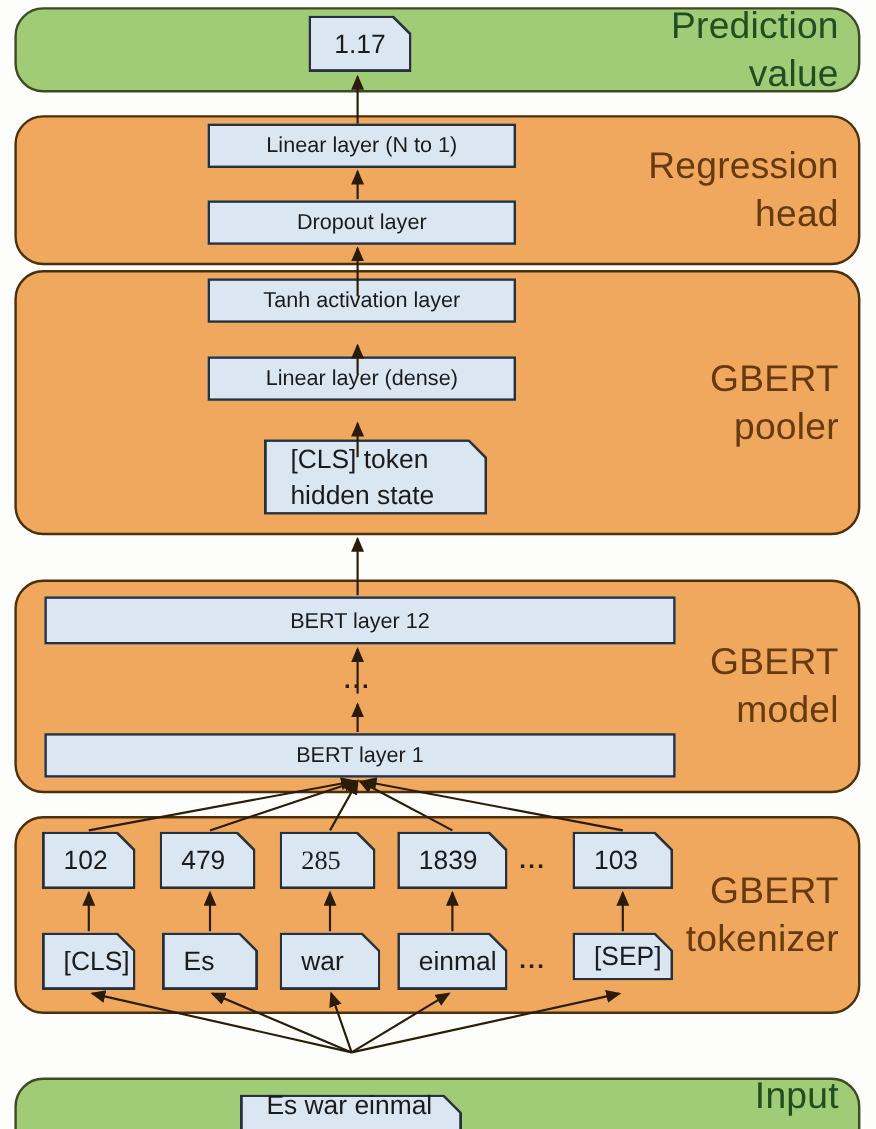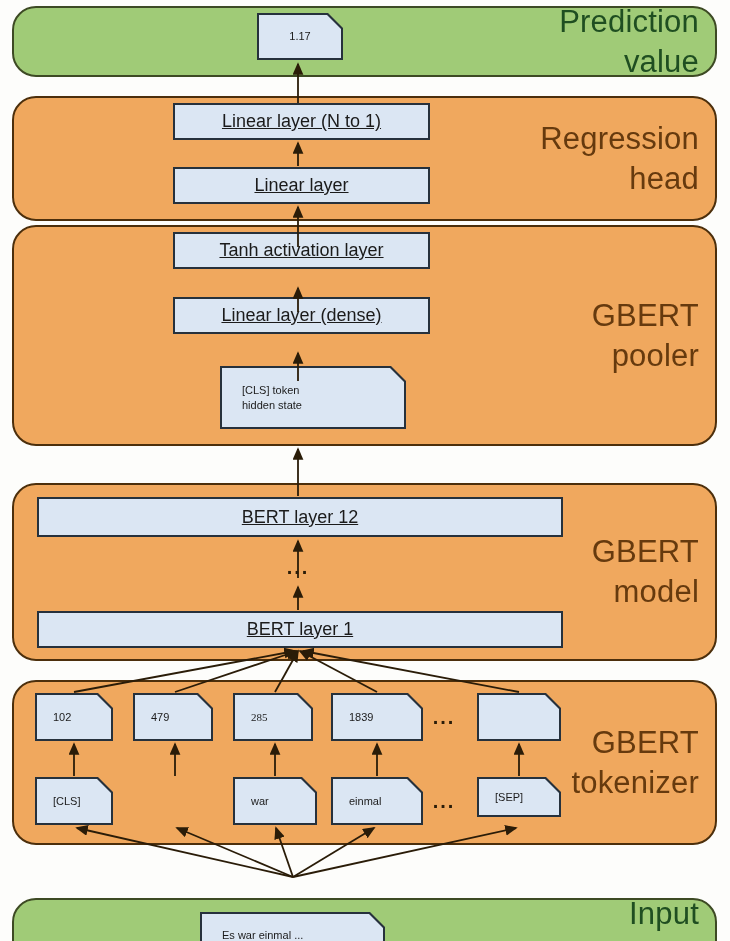--- a/index.html
+++ b/index.html
@@ -27,30 +27,30 @@
     text-align:right; white-space:pre-line;
     font-size:31px; line-height:1.3; letter-spacing:.2px;
   }
   .blabel.g { color:var(--label_green); }
   .blabel.o { color:var(--label_orange); }
   
   .rectnode {
     position:absolute; box-sizing:border-box;
     background:var(--node_fill); border:2px solid var(--node_border);
     display:flex; align-items:center; justify-content:center;
-    font-size:18px; color:#1b1b1b;text-decoration:underline;
+    font-size:18px; color:#1b1b1b;
   }
   
   .note { position:absolute; }
   .note .nb { position:absolute; inset:0; background:var(--node_border);
     clip-path:polygon(0 0, calc(100% - 15px) 0, 100% 15px, 100% 100%, 0 100%); }
   .note .nf { position:absolute; inset:2px; background:var(--node_fill);
     clip-path:polygon(0 0, calc(100% - 14px) 0, 100% 14px, 100% 100%, 0 100%); }
   .note .nt { position:absolute; inset:2px; display:flex; align-items:center;
-    font-size:11px; color:#1b1b1b; line-height:1.35; white-space:pre-line; }
+    font-size:22px; color:#1b1b1b; line-height:1.35; white-space:pre-line; }
   .note .nt.center { justify-content:center; }
   .note .nt.left   { justify-content:flex-start; padding-left:16px; }
   .note .nt.left2  { justify-content:flex-start; padding-left:20px; }
   
   .dots {
     position:absolute; font-size:20px; font-weight:bold; letter-spacing:2px;
     color:#2a1c08; width:34px; text-align:center;
   }
   
   #arrows { position:absolute; left:0; top:0; pointer-events:none; z-index:5; }
@@ -65,21 +65,21 @@
       <div class="nb"></div>
         <div class="nf"></div>
       <div class="nt center">1.17</div>
     </div>
     <div class="blabel g">Prediction
 value</div>
   </div>
 
   <div class="band orange" id="band-regression">
     <div class="rectnode" style="left:159px; top:5px; width:257px; height:37px;">Linear layer (N to 1)</div>
-    <div class="rectnode" style="left:159px; top:69px; width:257px; height:37px;">Linear layer</div>
+    <div class="rectnode" style="left:159px; top:69px; width:257px; height:37px;">Dropout layer</div>
     <div class="blabel o">Regression
 head</div>
   </div>
 
   <div class="band orange" id="band-pooler">
     <div class="rectnode" style="left:159px; top:5px; width:257px; height:37px;">Tanh activation layer</div>
     <div class="rectnode" style="left:159px; top:70px; width:257px; height:37px;">Linear layer (dense)</div>
     <div class="note" style="left:206px; top:139px; width:186px; height:63px;border-radius:30px;">
       <div class="nb"></div>
         <div class="nf"></div>
@@ -117,26 +117,32 @@
       </div>
     <div class="note" style="left:317px; top:11px; width:92px; height:48px;">
       <div class="nb"></div>
         <div class="nf"></div>
         <div class="nt left">1839</div>
       </div>
     <div class="dots" style="left:413px; top:24px;">...</div>
     <div class="note" style="left:463px; top:11px; width:84px; height:48px;">
       <div class="nb"></div>
         <div class="nf"></div>
+        <div class="nt left">103</div>
       </div>
 
     <div class="note" style="left:21px;  top:95px; width:78px; height:48px;">
       <div class="nb"></div>
         <div class="nf"></div>
         <div class="nt left">[CLS]</div>
+      </div>
+    <div class="note" style="left:121px; top:95px; width:80px; height:48px;">
+      <div class="nb"></div>
+        <div class="nf"></div>
+        <div class="nt left">Es</div>
       </div>
     <div class="note" style="left:219px; top:95px; width:84px; height:48px;">
       <div class="nb"></div>
         <div class="nf"></div>
         <div class="nt left">war</div>
       </div>
     <div class="note" style="left:317px; top:95px; width:92px; height:48px;">
       <div class="nb"></div>
         <div class="nf"></div>
         <div class="nt left">einmal</div>

